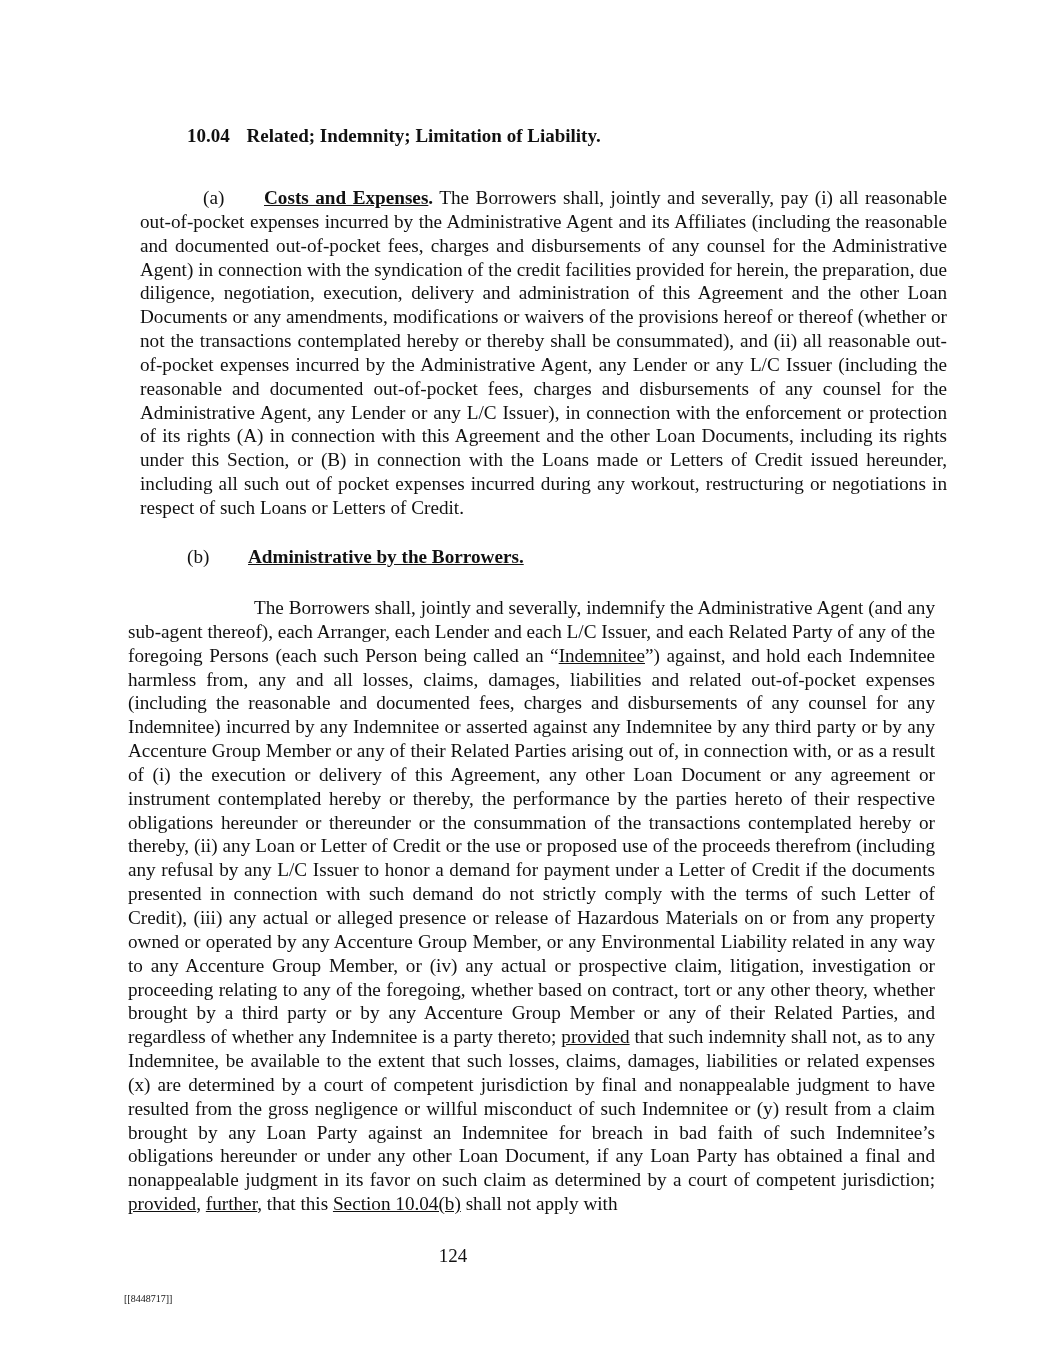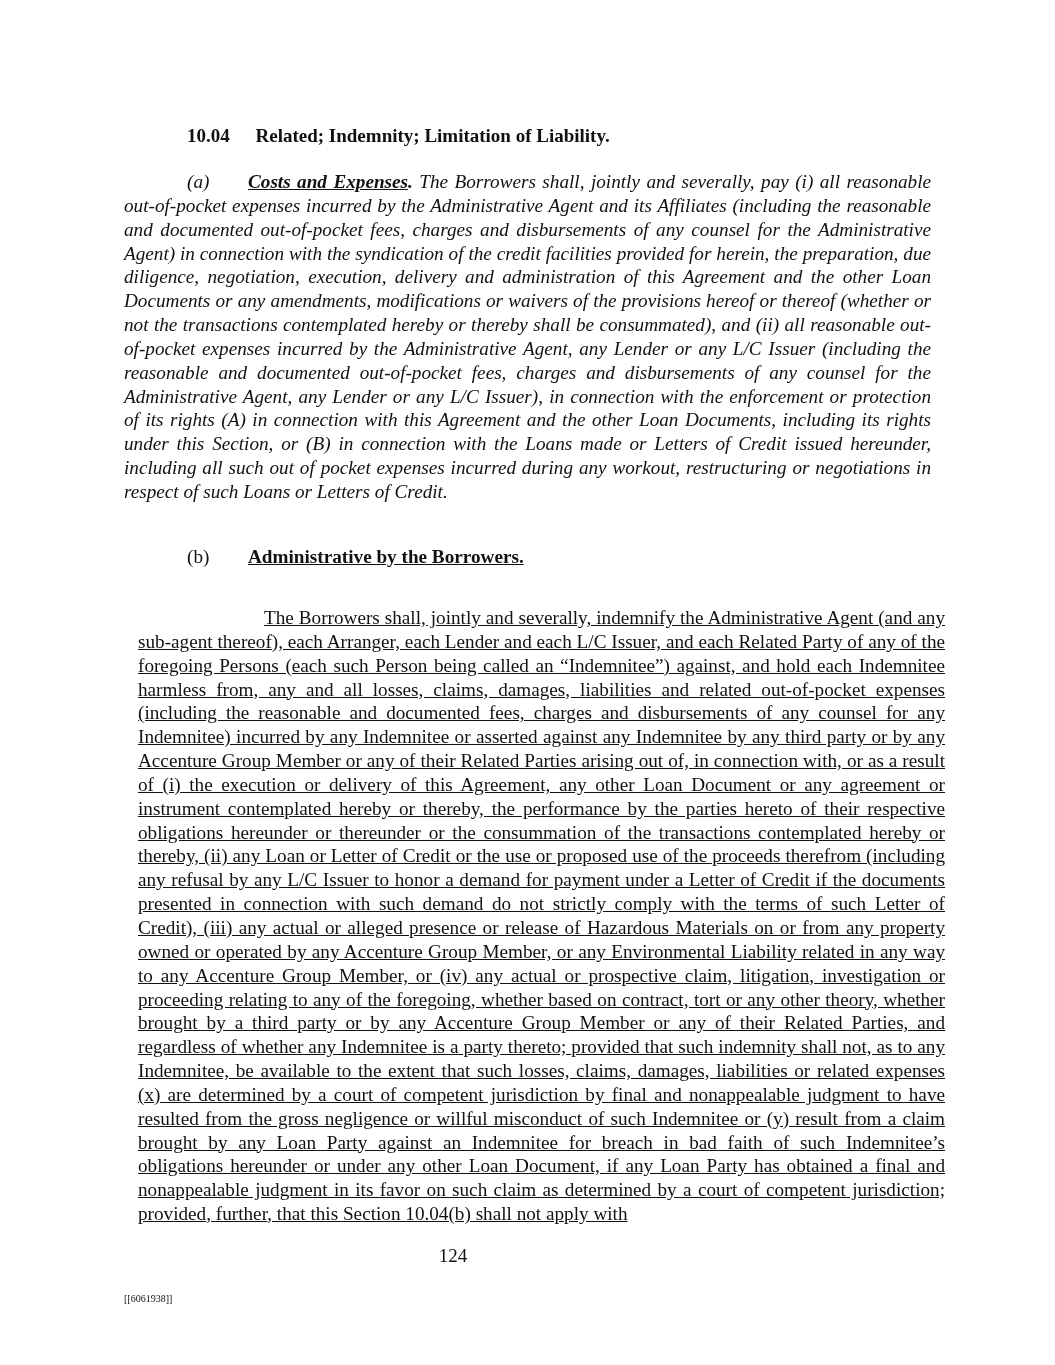--- a/index.html
+++ b/index.html
@@ -6,21 +6,21 @@
     body {
       width: 1055px; height: 1365px; position: relative; overflow: hidden;
       font-family: "Liberation Serif", "DejaVu Serif", serif;
       color: #111111;
     }
     .page { position: absolute; left: 124px; top: 0; width: 807px; }
     .heading {
       position: absolute; top: 125px; left: 63px;
       font-weight: bold; font-size: 19px; white-space: nowrap;
     }
-    .heading .num { margin-right: 21px; }
+    .heading .num { margin-right: 12px; }
     .para {
       position: absolute; left: 0; width: 807px;
       font-size: 19.2px; line-height: 23.85px;
       text-align: justify; text-align-last: left;
     }
     .para-a { top: 170px; }
     .para-b-head { position: absolute; top: 546px; left: 63px; font-size: 19.2px; white-space: nowrap; }
     .para-b-head .label { display: inline-block; width: 61px; }
     .para-b-head .title { font-weight: bold; text-decoration: underline; }
     .para-b { top: 592px; }
@@ -40,27 +40,27 @@
 </head>
 <body>
 
 <div class="page">
 
   <div class="heading">
     <span class="num">10.04</span>
     <span>Related; Indemnity; Limitation of Liability.</span>
   </div>
 
-  <p class="para para-a" style="margin:0;font-style:italic;">
+  <p class="para para-a" style="margin:16px;">
     <span class="indent-a"></span><span class="lbl-a">(a)</span><span class="bu">Costs and Expenses</span><b>.</b><span>  The Borrowers shall, jointly and severally, pay (i) all reasonable out-of-pocket expenses incurred by the Administrative Agent and its Affiliates (including the reasonable and documented out-of-pocket fees, charges and disbursements of any counsel for the Administrative Agent) in connection with the syndication of the credit facilities provided for herein, the preparation, due diligence, negotiation, execution, delivery and administration of this Agreement and the other Loan Documents or any amendments, modifications or waivers of the provisions hereof or thereof (whether or not the transactions contemplated hereby or thereby shall be consummated), and (ii) all reasonable out-of-pocket expenses incurred by the Administrative Agent, any Lender or any L/C Issuer (including the reasonable and documented out-of-pocket fees, charges and disbursements of any counsel for the Administrative Agent, any Lender or any L/C Issuer), in connection with the enforcement or protection of its rights (A) in connection with this Agreement and the other Loan Documents, including its rights under this Section, or (B) in connection with the Loans made or Letters of Credit issued hereunder, including all such out of pocket expenses incurred during any workout, restructuring or negotiations in respect of such Loans or Letters of Credit.</span>
   </p>
 
   <div class="para-b-head">
     <span class="label">(b)</span><span class="title">Administrative by the Borrowers.</span>
   </div>
 
-  <p class="para para-b" style="margin:14px;text-decoration:underline;">
+  <p class="para para-b" style="margin:4px;">
     <span class="indent-b"></span><span>The Borrowers shall, jointly and severally, indemnify the Administrative Agent (and any sub-agent thereof), each Arranger, each Lender and each L/C Issuer, and each Related Party of any of the foregoing Persons (each such Person being called an “</span><span class="u">Indemnitee</span><span>”) against, and hold each Indemnitee harmless from, any and all losses, claims, damages, liabilities and related out-of-pocket expenses (including the reasonable and documented fees, charges and disbursements of any counsel for any Indemnitee) incurred by any Indemnitee or asserted against any Indemnitee by any third party or by any Accenture Group Member or any of their Related Parties arising out of, in connection with, or as a result of (i) the execution or delivery of this Agreement, any other Loan Document or any agreement or instrument contemplated hereby or thereby, the performance by the parties hereto of their respective obligations hereunder or thereunder or the consummation of the transactions contemplated hereby or thereby, (ii) any Loan or Letter of Credit or the use or proposed use of the proceeds therefrom (including any refusal by any L/C Issuer to honor a demand for payment under a Letter of Credit if the documents presented in connection with such demand do not strictly comply with the terms of such Letter of Credit), (iii) any actual or alleged presence or release of Hazardous Materials on or from any property owned or operated by any Accenture Group Member, or any Environmental Liability related in any way to any Accenture Group Member, or (iv) any actual or prospective claim, litigation, investigation or proceeding relating to any of the foregoing, whether based on contract, tort or any other theory, whether brought by a third party or by any Accenture Group Member or any of their Related Parties, and regardless of whether any Indemnitee is a party thereto; </span><span class="u">provided</span><span> that such indemnity shall not, as to any Indemnitee, be available to the extent that such losses, claims, damages, liabilities or related expenses (x) are determined by a court of competent jurisdiction by final and nonappealable judgment to have resulted from the gross negligence or willful misconduct of such Indemnitee or (y) result from a claim brought by any Loan Party against an Indemnitee for breach in bad faith of such Indemnitee’s obligations hereunder or under any other Loan Document, if any Loan Party has obtained a final and nonappealable judgment in its favor on such claim as determined by a court of competent jurisdiction; </span><span class="u">provided</span><span>, </span><span class="u">further</span><span>, that this </span><span class="u">Section 10.04(b)</span><span> shall not apply with</span>
   </p>
 </div>
 
 <div class="page-num">124</div>
-<div class="footer-id">[[6061938]]</div>
+<div class="footer-id">[[8448717]]</div>
 
 </body></html>

